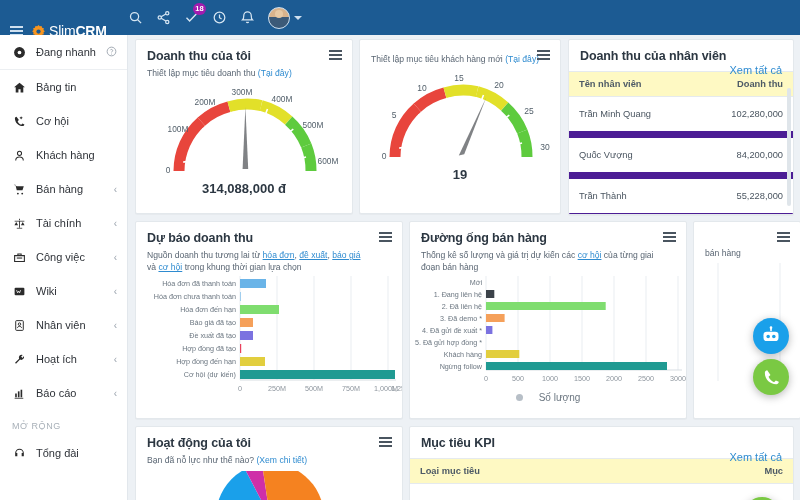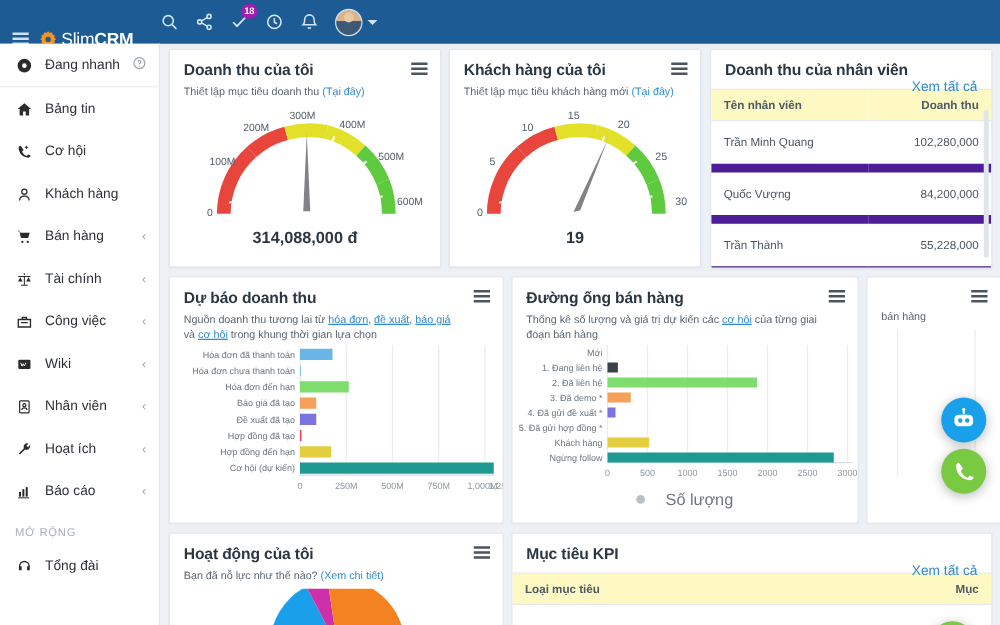--- a/index.html
+++ b/index.html
@@ -94,21 +94,21 @@
     background: #fef9c3; color: #4d5a66; font-weight: bold; text-align: left;
     padding: 7px 10px; border-bottom: 1px solid #e5eaee; border-top: 1px solid #e5eaee;
   }
   .tbl th.r, .tbl td.r { text-align: right; }
   .tbl td { padding: 12px 10px; border-bottom: 7px solid #4c1d95; color: #4a5560; }
 
   .hbar-label { font-size: 7.2px; fill: #6b7680; text-anchor: end; }
   .hbar-tick { font-size: 7.2px; fill: #8d959d; text-anchor: middle; }
   .grid-line { stroke: #e9edf1; stroke-width: 1; }
   .axis-line { stroke: #d7dde2; stroke-width: 1; }
-  .legend-row { display: flex; align-items: center; justify-content: center; gap: 16px; font-size: 13px; color: #6b7680; }
+  .legend-row { display: flex; align-items: center; justify-content: center; gap: 16px; font-size: 10px; color: #6b7680; }
   .legend-dot { width: 7px; height: 7px; border-radius: 50%; background: #b7bfc7; }
 
   
   .fab {
     position: absolute; width: 36px; height: 36px; border-radius: 50%;
     display: flex; align-items: center; justify-content: center; cursor: pointer;
     box-shadow: 0 2px 9px rgba(0,0,0,.28);
   }
   .fab-bot { background: #1aa0ea; right: 11px; top: 283px; }
   .fab-phone { background: #7ac943; right: 11px; top: 324px; }
@@ -365,21 +365,20 @@
           <text x="177" y="49" text-anchor="middle">500M</text>
           <text x="192" y="85" text-anchor="middle">600M</text>
         </g>
       </svg>
       <div class="gauge-value">314,088,000 đ</div>
     </div>
   </div>
 
   <div class="card" style="left:231px; top:4px; width:202px; height:175px;">
     <div class="card-head">
-      <div class="card-title">Khách hàng của tôi</div>
       <div class="card-sub">
         <span>Thiết lập mục tiêu khách hàng mới </span><a href="#">(Tại đây)</a>
       </div>
       <div class="burger">
           <span></span>
           <span></span>
           <span></span>
         </div>
     </div>
     <div class="gauge-wrap">

